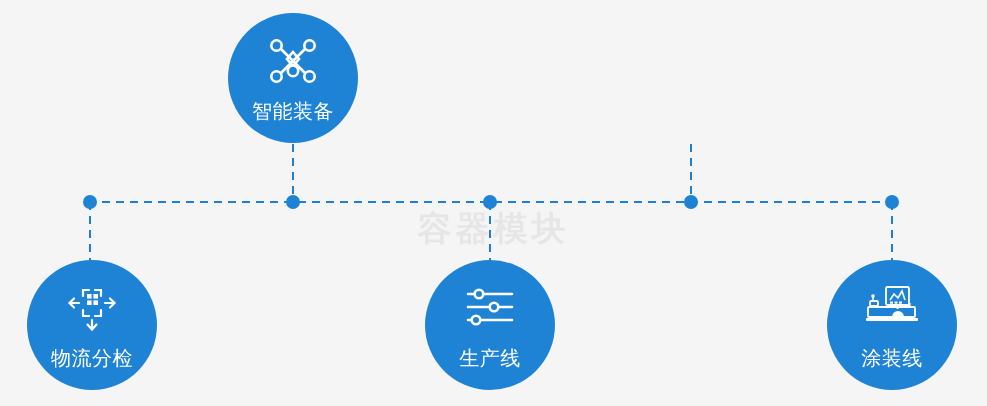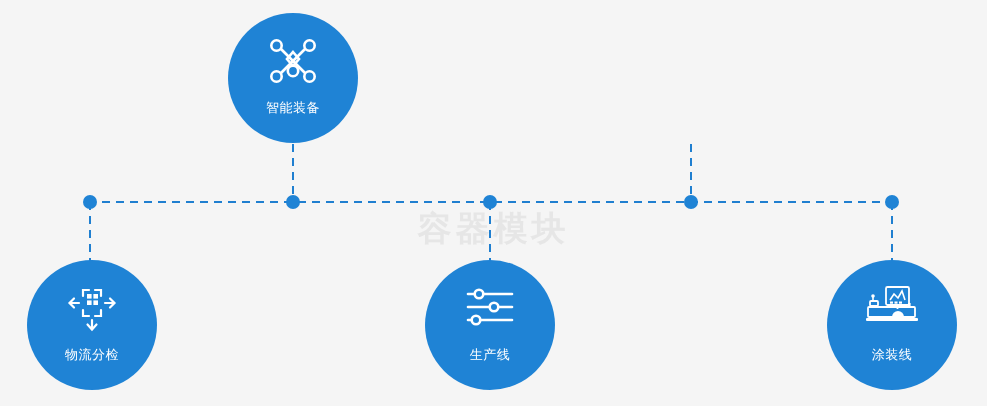--- a/index.html
+++ b/index.html
@@ -45,21 +45,21 @@
     align-items: center;
     justify-content: center;
     margin-top: 22px;
   }
   .node-icon svg {
     display: block;
     overflow: visible;
   }
   .node-label {
     color: #ffffff;
-    font-size: 13px;
+    font-size: 20px;
     line-height: 1;
     letter-spacing: 0.5px;
     margin-top: 14px;
     white-space: nowrap;
     text-align: center;
     font-weight: 400;
   }
   .watermark {
     position: absolute;
     left: 0;

